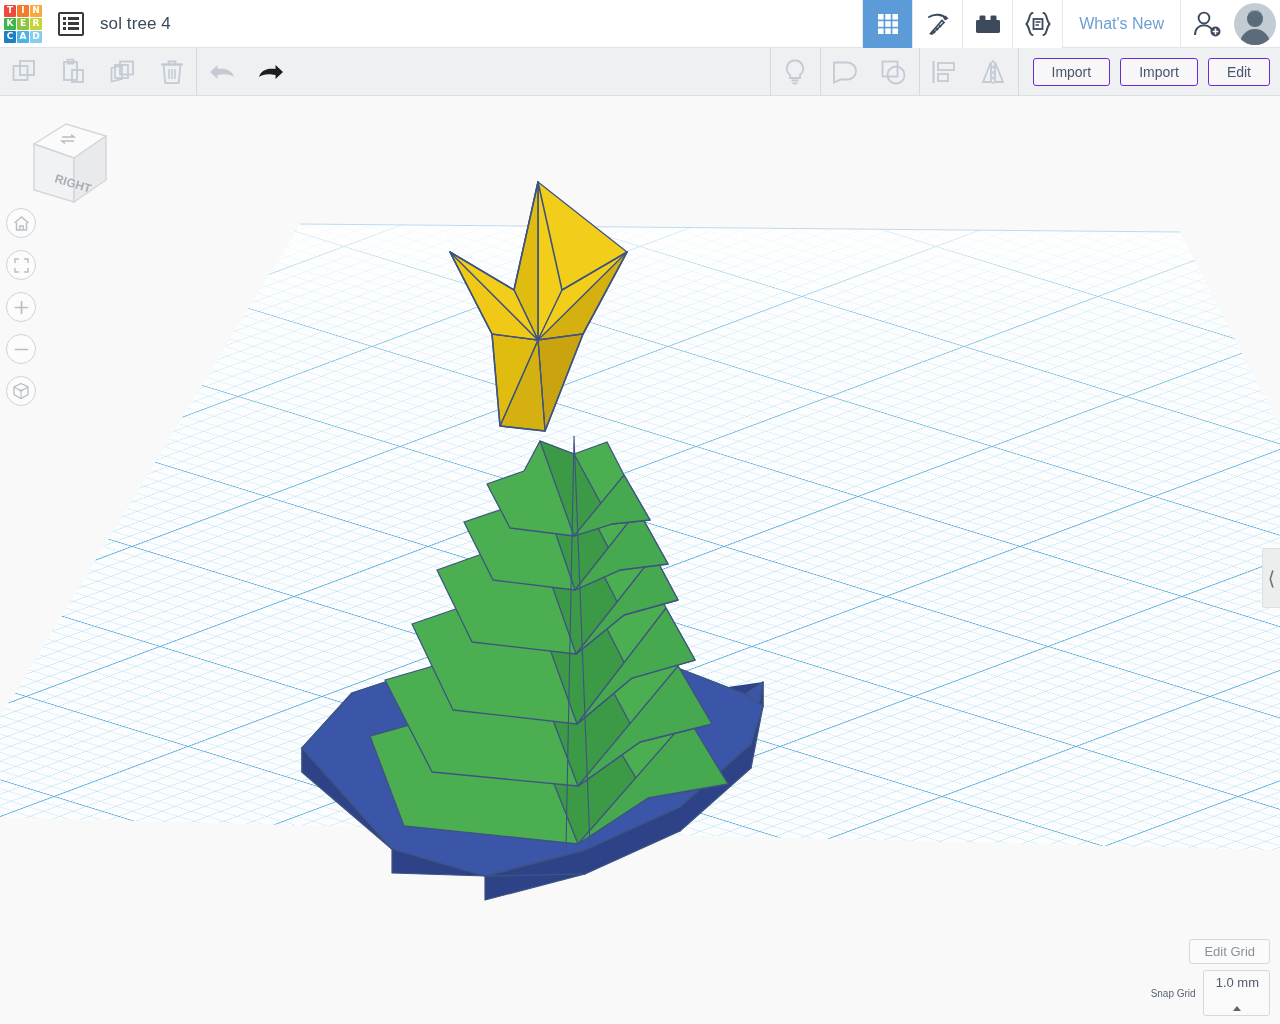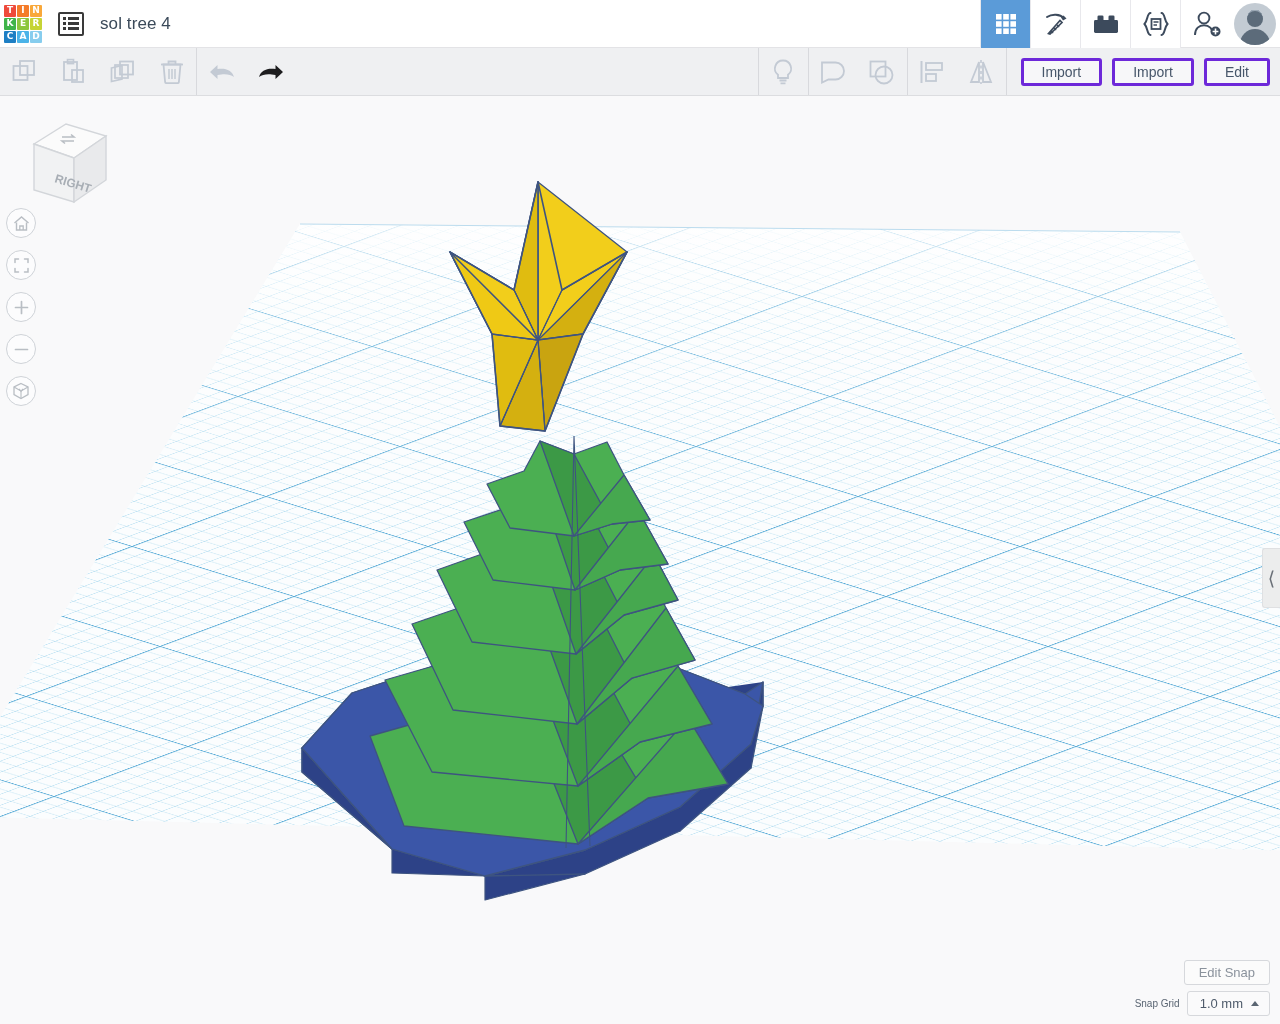--- a/index.html
+++ b/index.html
@@ -115,21 +115,21 @@
     width: 49px; height: 47px;
     display: flex; align-items: center; justify-content: center;
     cursor: pointer;
   }
   .tb-sep { width: 1px; height: 47px; background: #d8d9dd; }
   .tb-flex { flex: 1; }
   .tb-txtbtn {
     height: 28px; padding: 0 18px;
     margin-right: 10px;
     display: flex; align-items: center; justify-content: center;
-    border: 3px solid #6d28d9;
+    border: 1px solid #6d28d9;
     border-radius: 3px;
     background: #f7f7f9;
     font-size: 14px; color: #47566a;
     cursor: pointer;
   }
 
   
   .canvas {
     position: absolute; top: 96px; left: 0;
     width: 1280px; height: 928px;
@@ -169,22 +169,23 @@
     cursor: pointer;
   }
   .snap-row { display: flex; align-items: center; gap: 7px; }
   .snap-label { font-size: 10px; color: #5a6572; }
   .snap-val {
     padding: 4px 10px 4px 12px;
     border: 1px solid #d6d8dc;
     border-radius: 3px;
     background: rgba(250,250,251,.9);
     font-size: 13px; color: #4e5b6b;
-    display: flex; align-items: center; gap: 8px;
-    cursor: pointer;
+    display: flex; align-items: center; gap: 16px;
+    cursor: pointer;
+    flex-direction: column;
   }
   .caret-up {
     width: 0; height: 0;
     border-left: 4px solid transparent;
     border-right: 4px solid transparent;
     border-bottom: 5px solid #5a6572;
   }
 
   
   .panel-handle {
@@ -271,20 +272,21 @@
 
     <div class="hdr-btn">
       <svg width="28" height="26" viewBox="0 0 28 26">
         <path d="M8.5 2 C5 2 5.8 9.5 2.5 13 C5.8 16.5 5 24 8.5 24" stroke="#3C4A5C" stroke-width="2" fill="none" stroke-linecap="round"></path>
         <path d="M19.5 2 C23 2 22.2 9.5 25.5 13 C22.2 16.5 23 24 19.5 24" stroke="#3C4A5C" stroke-width="2" fill="none" stroke-linecap="round"></path>
         <rect x="9.5" y="8" width="9" height="10" fill="none" stroke="#3C4A5C" stroke-width="1.8"></rect>
         <path d="M11.5 11 H16.5 M11.5 14 H15" stroke="#3C4A5C" stroke-width="1.3"></path>
       </svg>
     </div>
 
+    <div class="whats-new">What's New</div>
 
     <div class="adduser-btn">
       <svg width="30" height="28" viewBox="0 0 30 28">
         <circle cx="12" cy="8" r="5.4" fill="none" stroke="#3C4A5C" stroke-width="1.9"></circle>
         <path d="M3 25 C3 18.5 7.2 15.2 12 15.2 C16.8 15.2 21 18.5 21 25" fill="none" stroke="#3C4A5C" stroke-width="1.9"></path>
         <circle cx="23.5" cy="21.5" r="5" fill="#3C4A5C"></circle>
         <path d="M23.5 18.6 v5.8 M20.6 21.5 h5.8" stroke="#fff" stroke-width="1.6"></path>
       </svg>
     </div>
 
@@ -562,21 +564,21 @@
         <path d="M9,16.5 V9 M9,9 L2,5 M9,9 L16,5" stroke="#b9bec4" stroke-width="1.1" fill="none"></path>
         <path d="M7 7 L9 9.3 L11 7" fill="none" stroke="#b9bec4" stroke-width="1.2"></path>
       </svg>
     </div>
 
     <div class="panel-handle">
       <span>⟨</span>
     </div>
 
     <div class="grid-ctrls">
-      <div class="edit-grid">Edit Snap</div>
+      <div class="edit-grid">Edit Grid</div>
       <div class="snap-row">
         <div class="snap-label">Snap Grid</div>
         <div class="snap-val">
           <span>1.0 mm</span>
           <span class="caret-up"></span>
         </div>
       </div>
     </div>
 
   </div>

